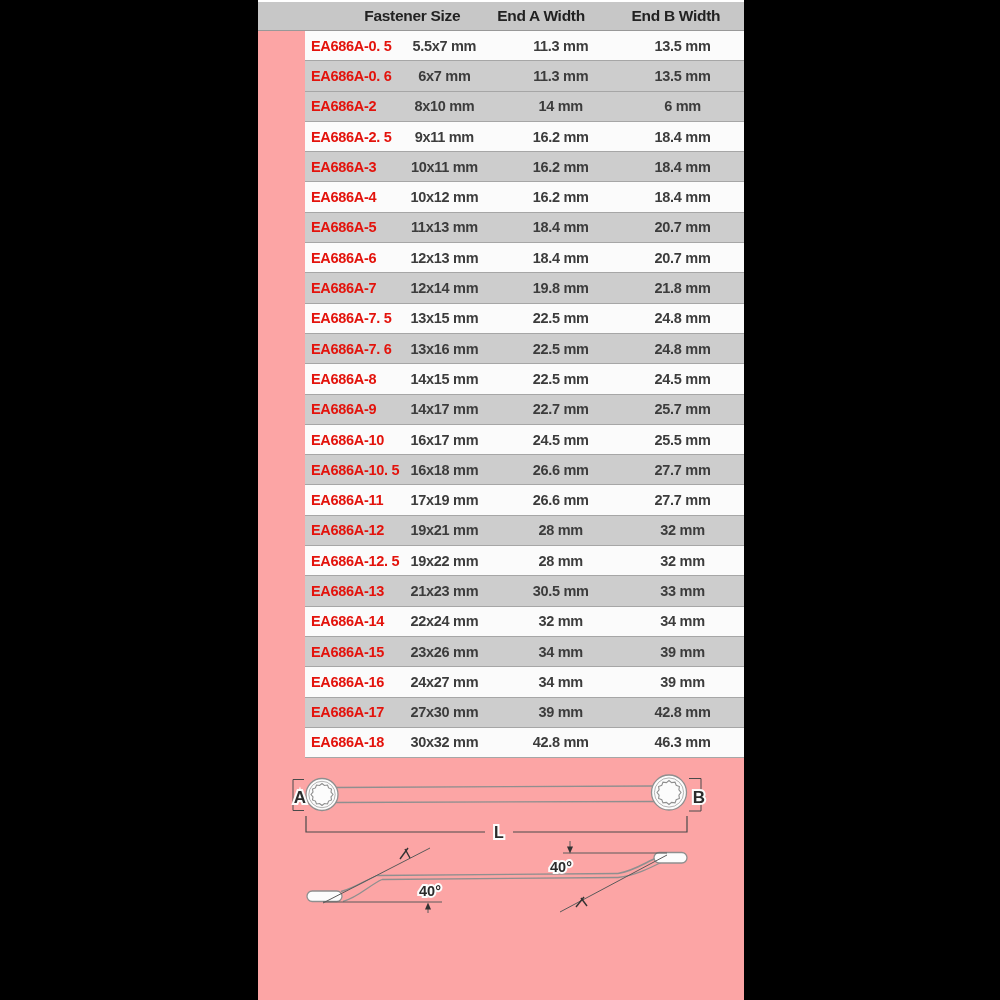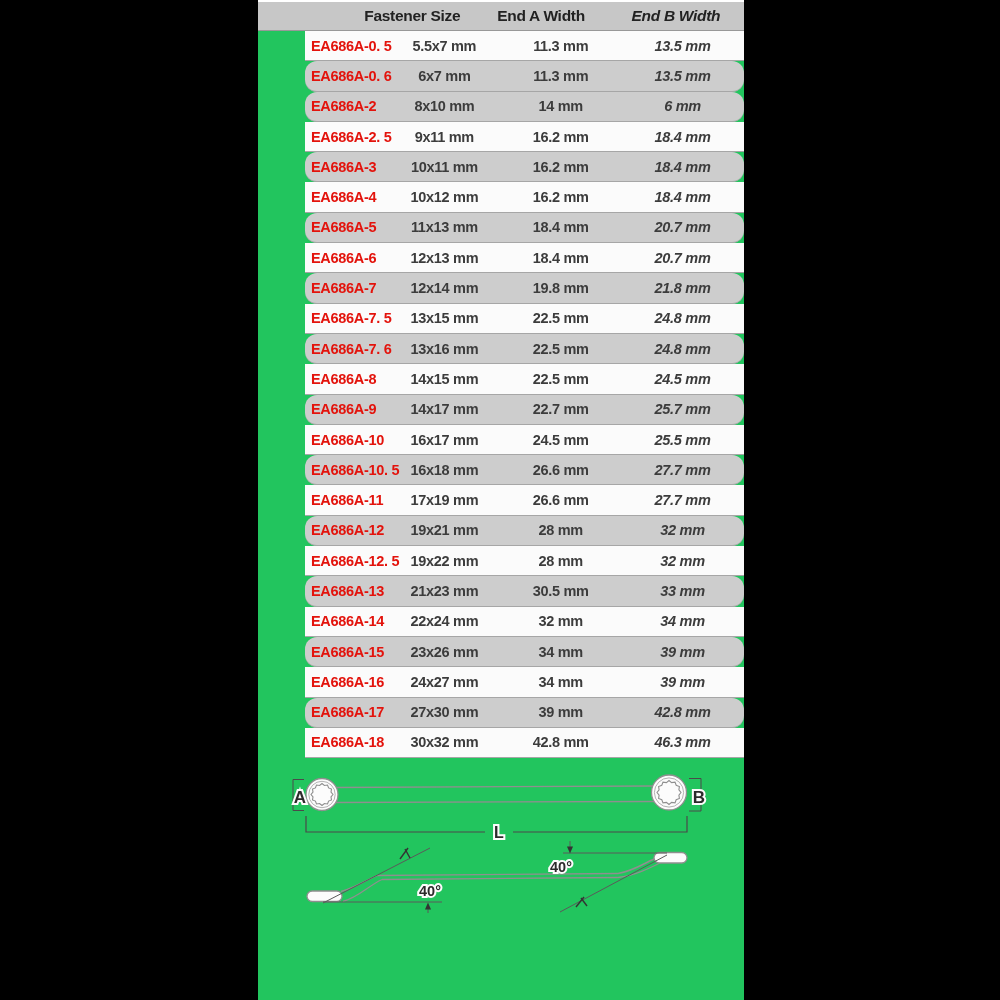--- a/index.html
+++ b/index.html
@@ -3,46 +3,46 @@
 <meta charset="utf-8">
 <style>
   html,body{margin:0;padding:0;}
   body{
     width:1000px;height:1000px;position:relative;
     background:#000;overflow:hidden;
     font-family:"Liberation Sans",sans-serif;
   }
   .content{
     position:absolute;left:258px;top:0;width:486px;height:1000px;
-    background:#22c55e;
+    background:#fca5a5;
   }
   
   .spec-table{width:486px;border-top:2px solid #fff;}
   .hrow{
     display:flex;align-items:center;height:28px;
     background:#c7c7c7;border-bottom:1px solid #989898;
   }
   .hcell{
     font-size:15.5px;font-weight:bold;color:#222;
     letter-spacing:-0.3px;text-align:center;
   }
   .row{
     display:flex;align-items:center;height:29.3px;
     background:#fbfbfb;border-bottom:1px solid #a6a6a6;margin-left:47px;
   }
-  .row.alt{background:#cdcdcd;border-radius:12px;}
+  .row.alt{background:#cdcdcd;}
   .cell{
     font-size:14.5px;font-weight:bold;color:#3c3c3c;
     letter-spacing:-0.3px;text-align:center;white-space:nowrap;
   }
   .c-code{width:19%;text-align:left;padding-left:6px;box-sizing:border-box;
     color:#e3130c;}
   .c-size{width:25.5%;}
   .c-enda{width:27.5%;}
-  .c-endb{width:28%;font-style:italic;}
+  .c-endb{width:28%;}
   
   .diagram{display:block;margin-top:0;}
   .dim-label{
     font-family:"Liberation Sans",sans-serif;font-weight:bold;fill:#2b2b2b;
     paint-order:stroke;stroke:#fcfcfc;stroke-width:4px;
   }
 </style>
 </head>
 <body>
 

